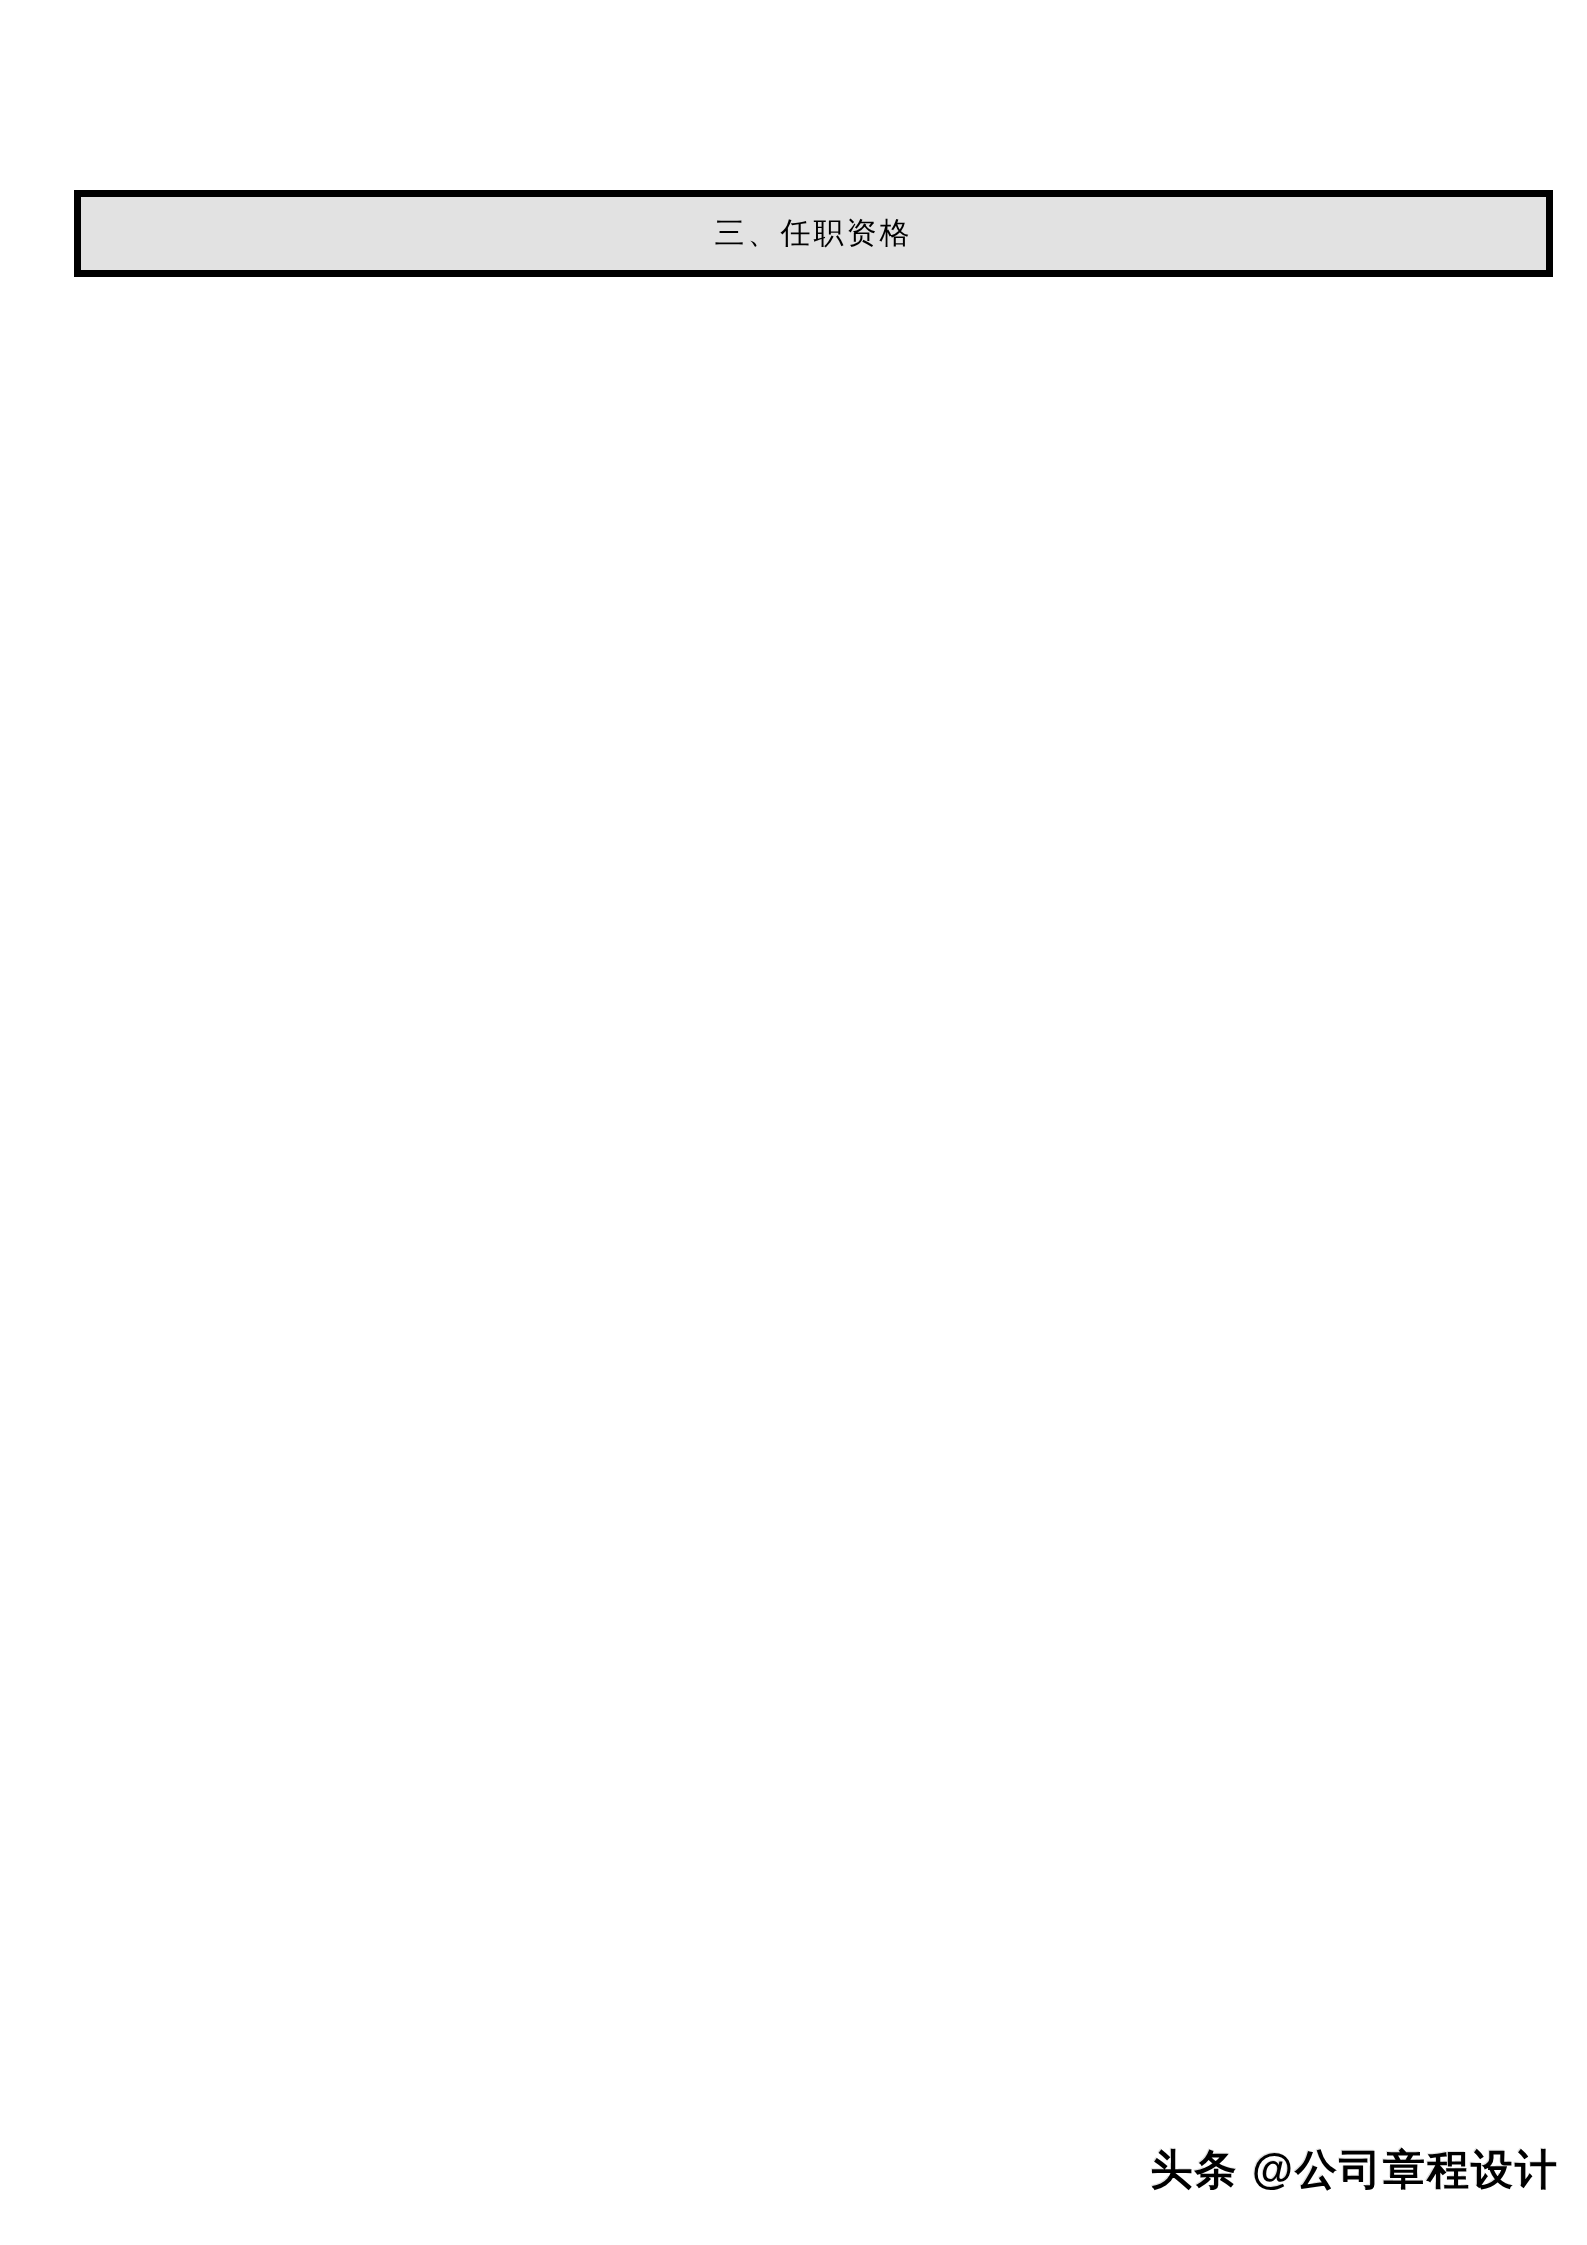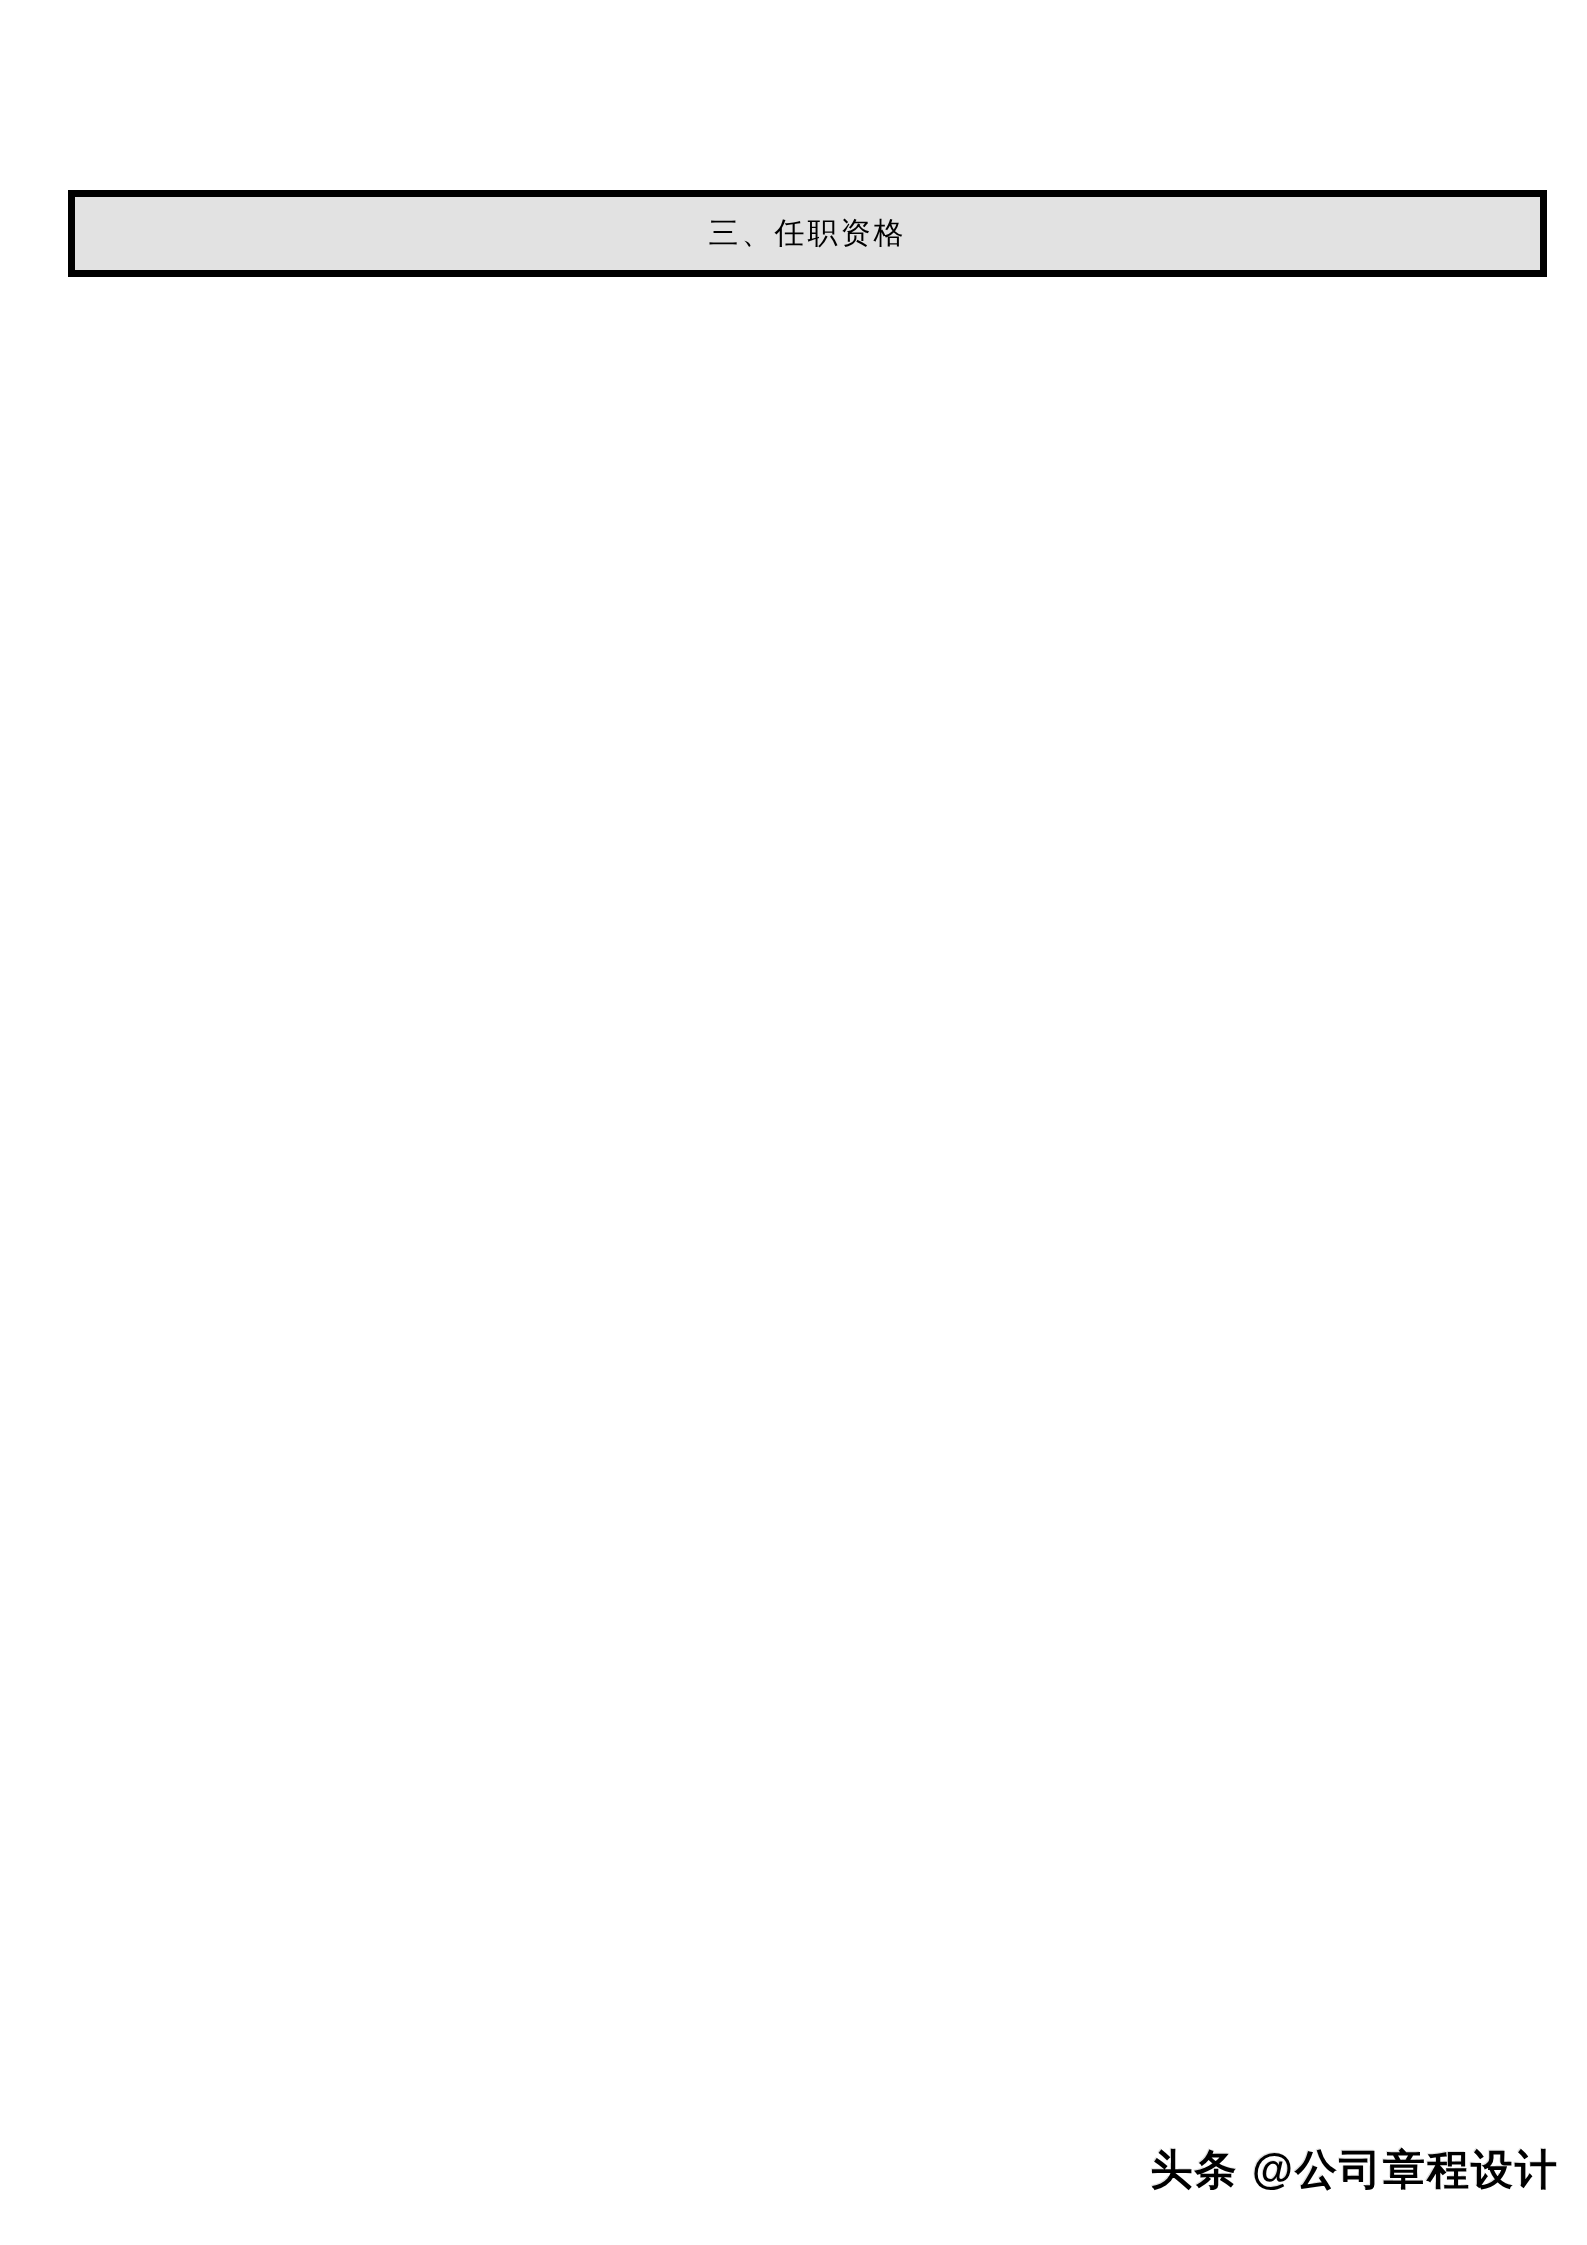--- a/index.html
+++ b/index.html
@@ -2,21 +2,21 @@
 <html><head>
 <meta charset="utf-8">
 <style>
   html,body{margin:0;padding:0;}
   body{
     width:1587px;height:2245px;position:relative;background:#ffffff;
     font-family:"Liberation Serif","DejaVu Serif",serif;color:#000;
     overflow:hidden;
   }
   table.duty-table{
-    position:absolute;left:68px;top:190px;width:1479px;
+    position:absolute;left:74px;top:190px;width:1479px;
     border-collapse:collapse;table-layout:fixed;
     border:7px solid #000;
   }
   table.duty-table td{border:4px solid #000;vertical-align:middle;}
   tr.section td{
     background:#e2e2e2;text-align:center;font-size:30px;
     padding:16px 0;letter-spacing:3px;
   }
   .watermark{
     position:absolute;top:2142px;right:28px;

